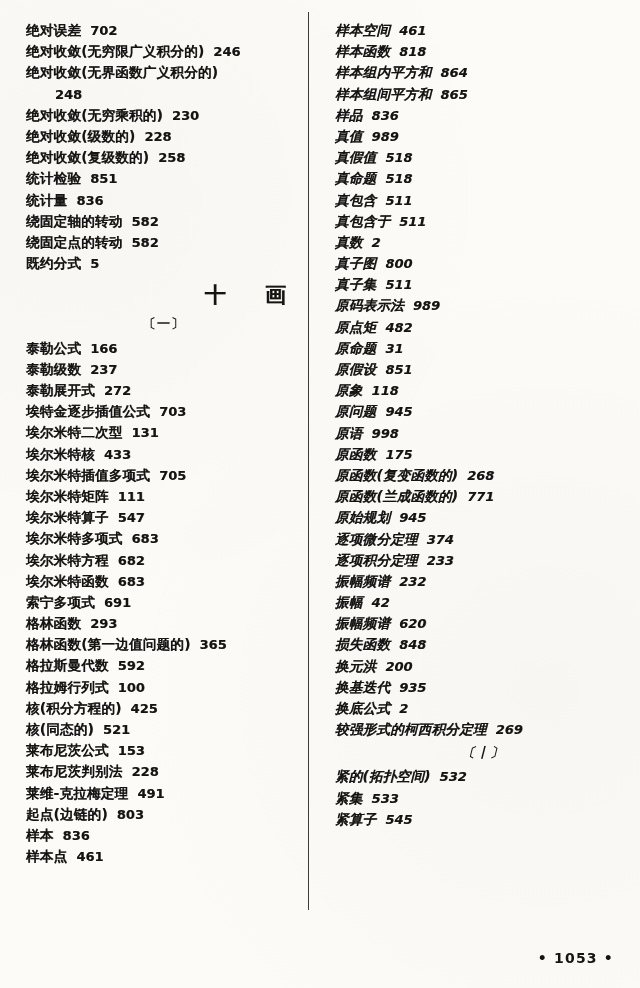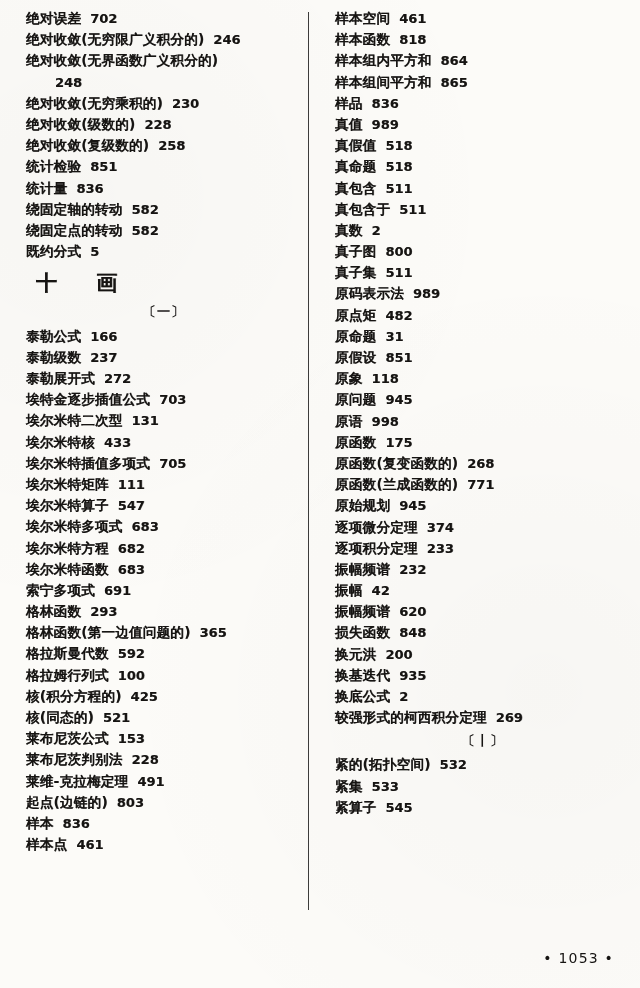--- a/index.html
+++ b/index.html
@@ -33,38 +33,39 @@
   .columns {
     position: absolute;
     left: 0;
     top: 0;
     width: 640px;
     height: 930px;
     display: flex;
   }
   .col {
     box-sizing: border-box;
-    padding-top: 12px;
+    padding-top: 24px;
   }
   .col-left {
     width: 308px;
     padding-left: 26px;
     padding-right: 6px;
   }
   .divider {
     width: 1px;
     background: #1a1a1a;
     margin-top: 12px;
     margin-bottom: 20px;
     opacity: 0.85;
   }
   .col-right {
     width: 330px;
     padding-left: 26px;
     padding-right: 8px;
+    font-style: italic;
   }
   .entry {
     font-size: 13.6px;
     line-height: 1.0;
     margin: 0 0 7.6px 0;
     white-space: nowrap;
     letter-spacing: 0.2px;
     font-weight: 600;
     text-shadow: 0.35px 0 0 rgba(20,20,20,0.55);
   }
@@ -74,21 +75,21 @@
   .entry .term {
     font-family: "DejaVu Sans", sans-serif;
   }
   .entry .num {
     font-family: "DejaVu Sans", sans-serif;
     margin-left: 9px;
     font-size: 13px;
     letter-spacing: 0;
   }
   .section-title {
-    text-align: left;
+    text-align: right;
     font-size: 21px;
     font-weight: 700;
     letter-spacing: 16px;
     margin: 10px 0 6px 10px;
     text-shadow: 0.5px 0 0 rgba(20,20,20,0.6);
   }
   .subsection {
     text-align: center;
     font-size: 13.2px;
     font-weight: 600;
@@ -98,21 +99,21 @@
   .subsection.right-sub {
     text-align: center;
     margin-top: 4px;
     margin-bottom: 8px;
   }
   .footer {
     position: absolute;
     right: 26px;
     bottom: 22px;
     font-size: 14px;
-    font-weight: 400;
+    font-weight: 700;
     letter-spacing: 1.2px;
     font-family: "DejaVu Sans", sans-serif;
   }
 </style>
 </head>
 <body>
 
 <div class="page">
   <div class="columns">
 

